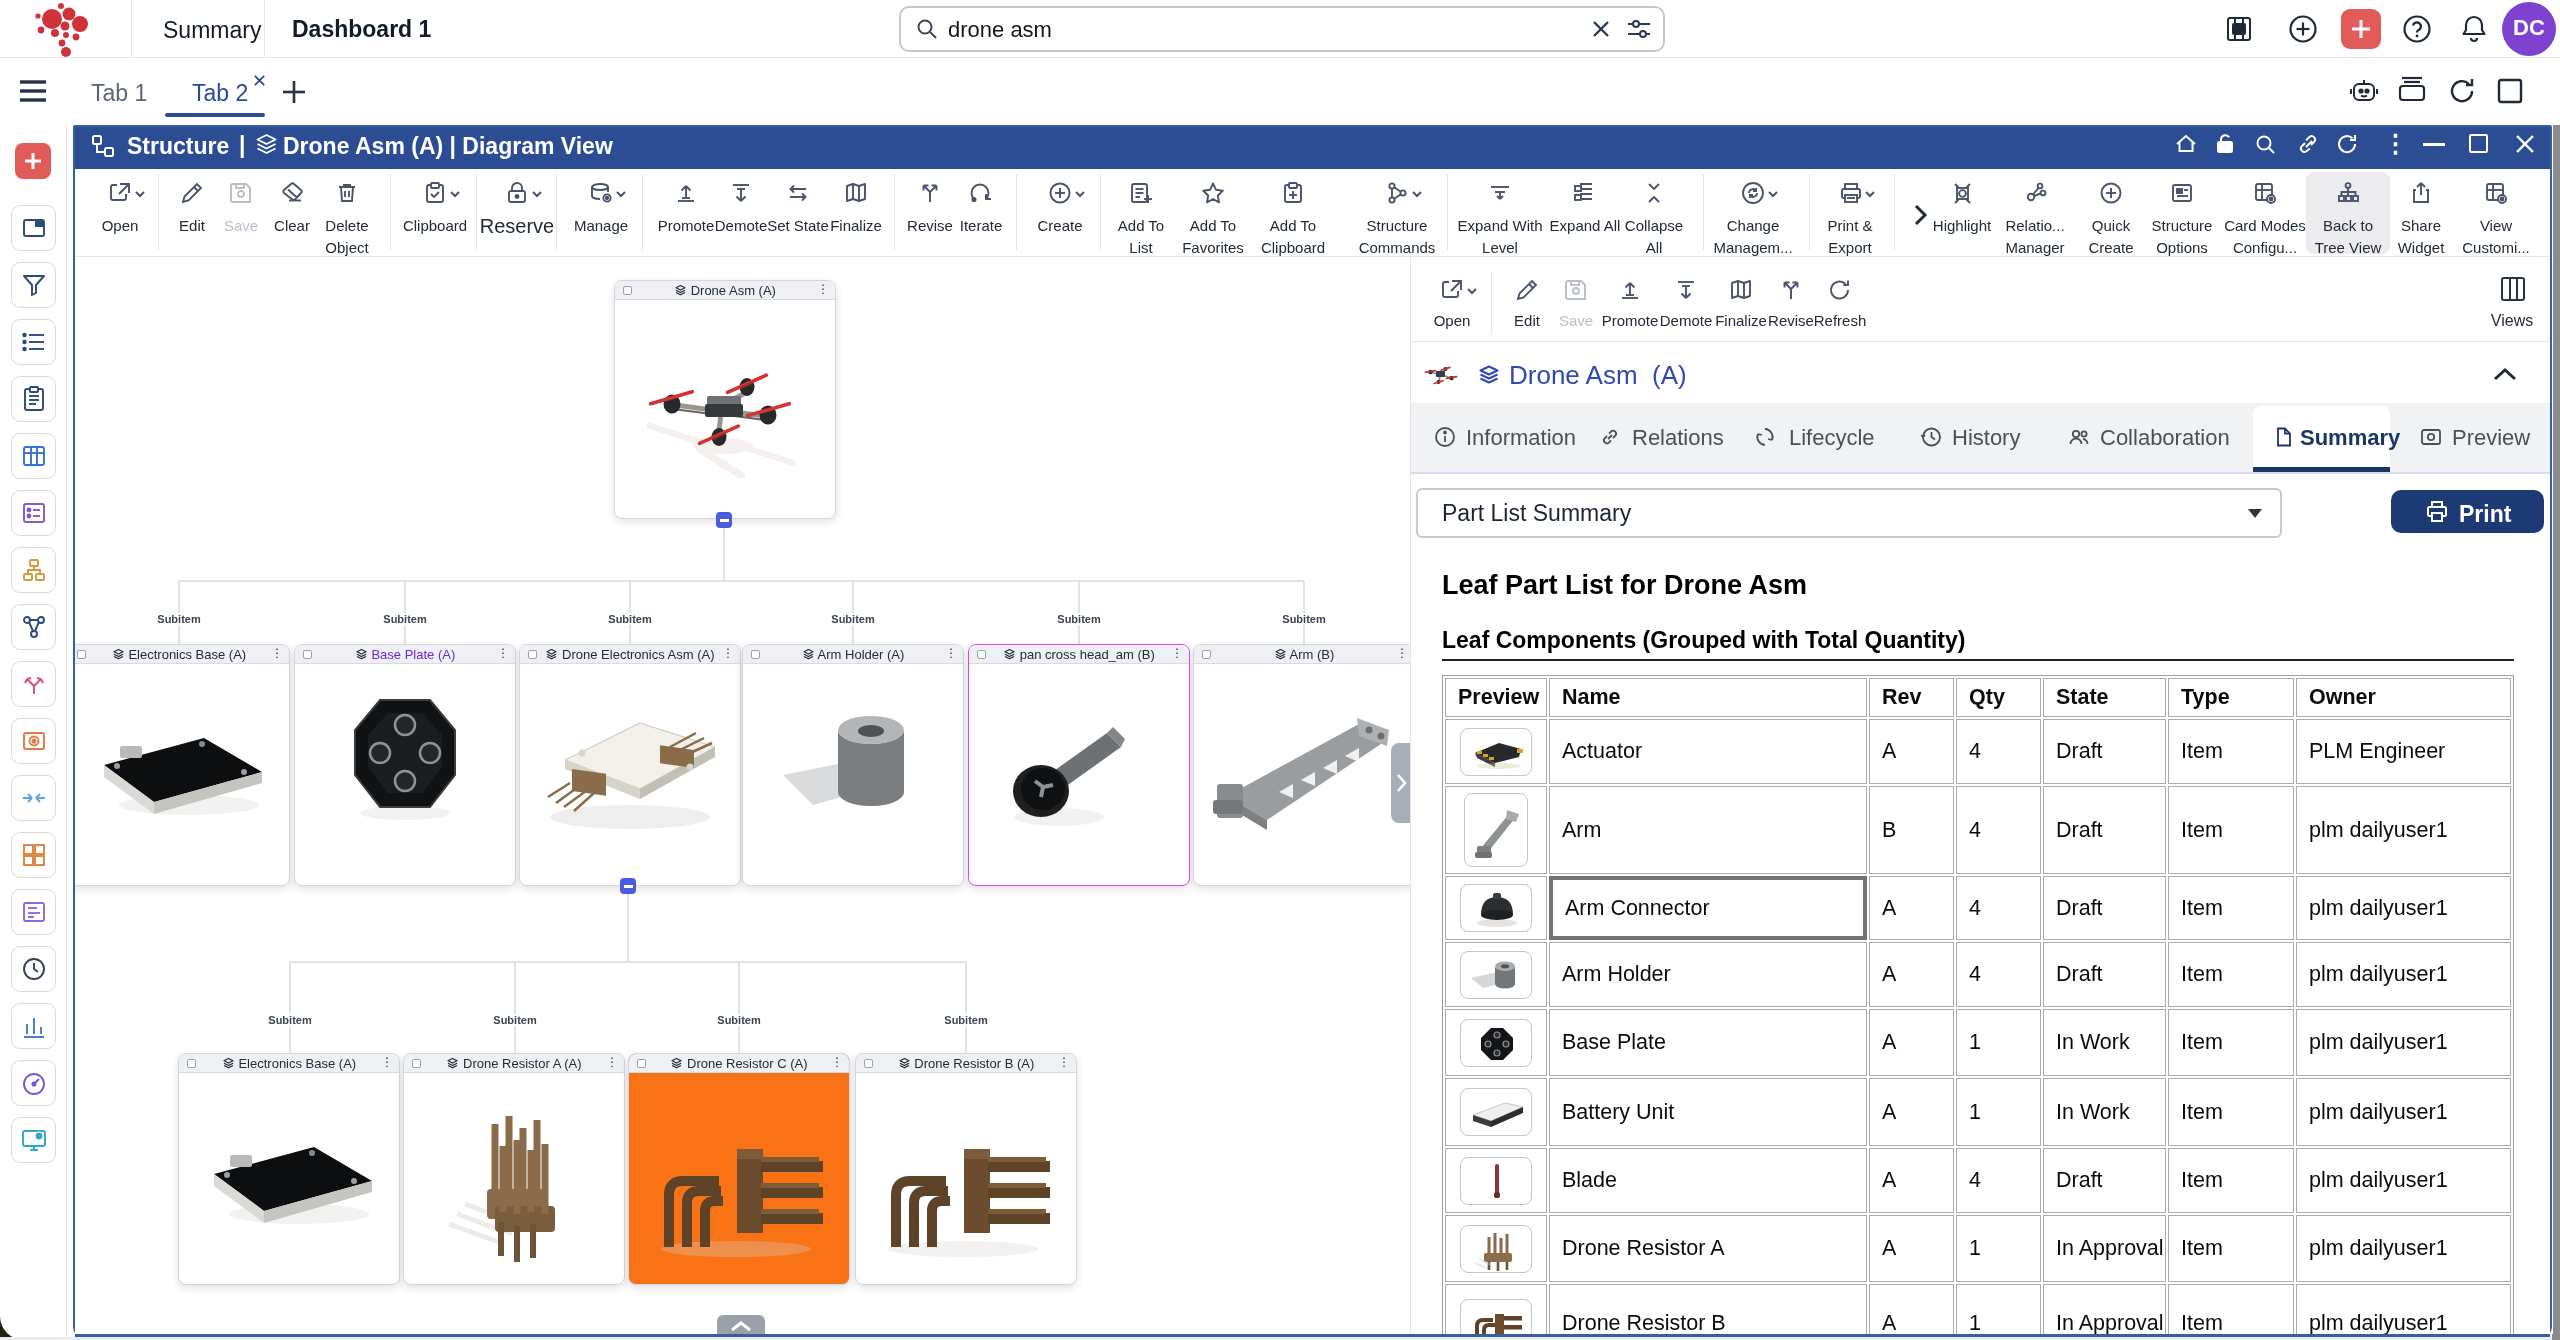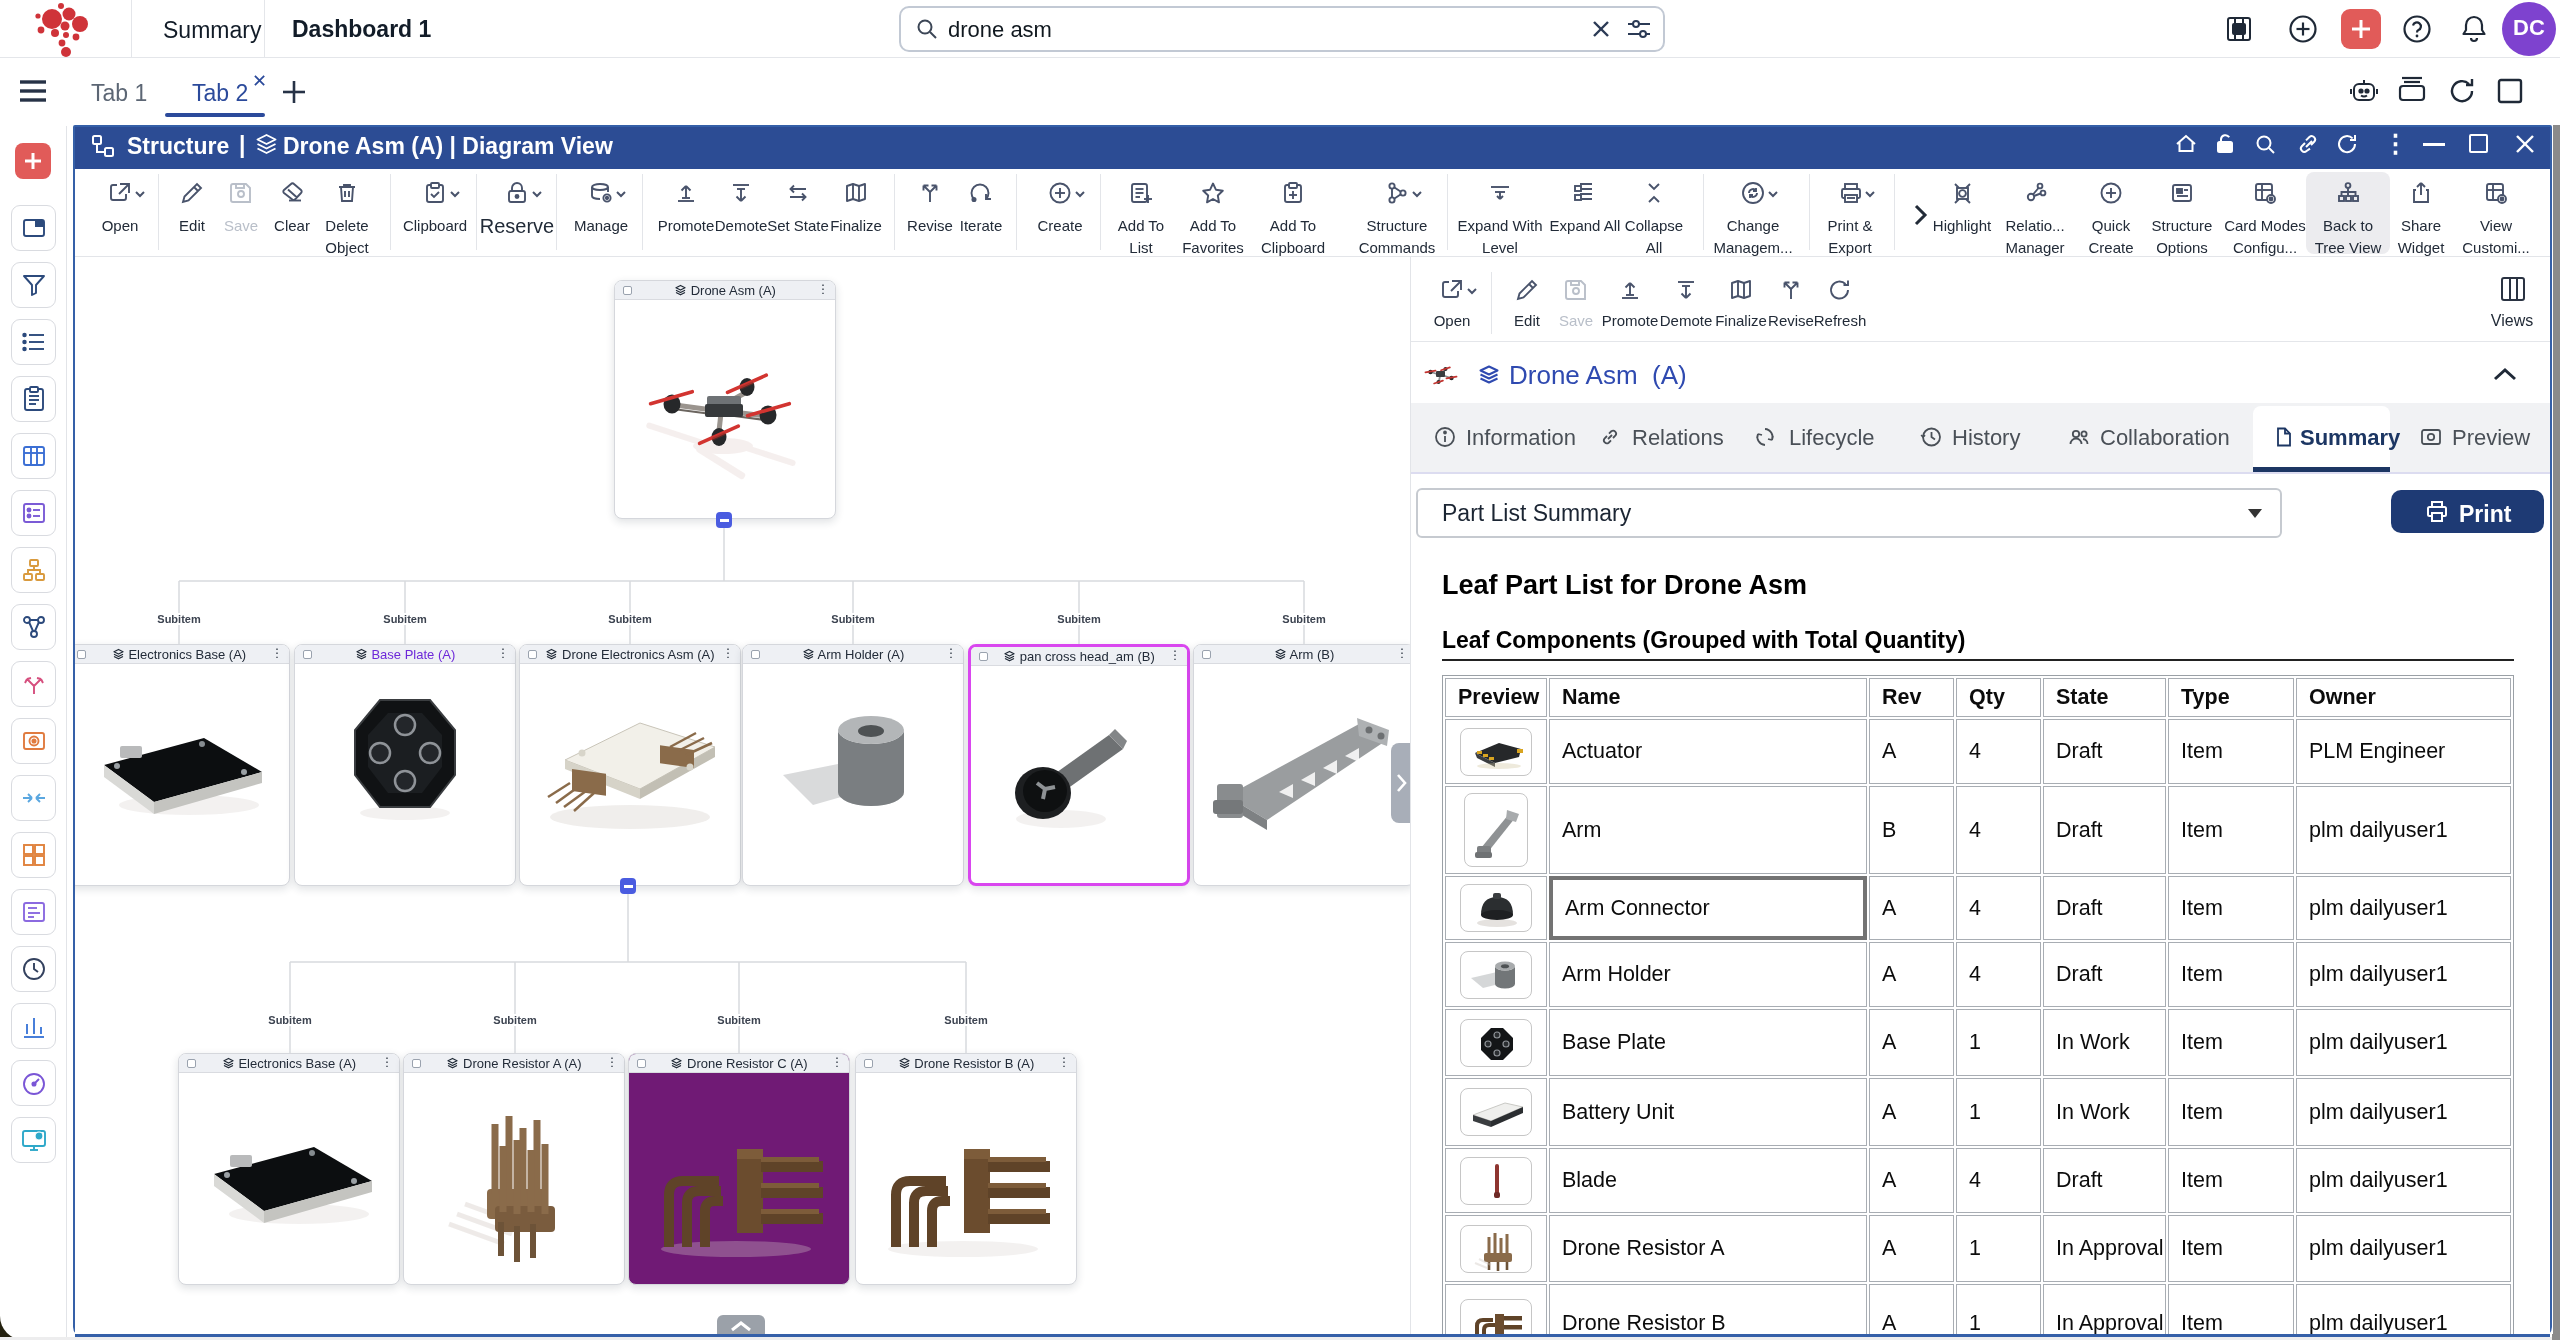--- a/index.html
+++ b/index.html
@@ -640,21 +640,21 @@
    <div style="position:absolute;right:6px;top:1px;font-size:12px;color:#222b38;">⋮</div>
  </div>
  <svg style="position:absolute;left:20px;top:45px" width="180" height="160" viewBox="0 0 180 160">
 <polygon points="20,85 95,70 120,95 50,115" fill="#b9bcbe" opacity="0.55"></polygon>
 <path d="M75 40 a33 14 0 0 0 66 0 v62 a33 14 0 0 1 -66 0 z" fill="#84888b"></path>
 <path d="M75 40 a33 14 0 0 0 66 0 v62 a33 14 0 0 1 -66 0 z" fill="#6f7376" opacity="0.45"></path>
 <ellipse cx="108" cy="40" rx="33" ry="14" fill="#b3b6b8"></ellipse>
 <ellipse cx="108" cy="41" rx="13" ry="6" fill="#4e5254"></ellipse>
 </svg>
 </div>
-<div class="abs" style="left:893px;top:387px;width:222px;height:242px;background:#fff;border:3px solid #d946ef;border-radius:8px;box-shadow:0 3px 8px rgba(30,40,60,0.14);overflow:hidden;">
+<div class="abs" style="left:893px;top:387px;width:222px;height:242px;background:#fff;border:1px solid #d946ef;border-radius:8px;box-shadow:0 3px 8px rgba(30,40,60,0.14);overflow:hidden;">
  <div style="height:19px;background:#eef0f4;border-bottom:1px solid #d9dbe0;position:relative;">
    <div style="position:absolute;left:8px;top:4.5px;width:9px;height:9px;border:1px solid #9aa2ae;border-radius:2px;background:#fff;"></div>
    <div style="position:absolute;left:0;top:2px;width:100%;text-align:center;font-size:13px;color:#222b38;"><svg style="display:inline-block;vertical-align:-2px" width="13" height="13" viewBox="0 0 26 26" fill="none" stroke="#222b38" stroke-width="2.6">
               <path d="M13 3 l9 4.5 -9 4.5 -9 -4.5 z M4 12.5 l9 4.5 9 -4.5 M4 17 l9 4.5 9 -4.5" stroke-linejoin="round"></path>
             </svg> pan cross head_am (B)</div>
    <div style="position:absolute;right:6px;top:1px;font-size:12px;color:#222b38;">⋮</div>
  </div>
  <svg style="position:absolute;left:30px;top:60px" width="160" height="140" viewBox="0 0 160 140">
 <g opacity="0.3">
             <ellipse cx="60" cy="112" rx="45" ry="9" fill="#d8d0cc"></ellipse>
@@ -739,21 +739,21 @@
             <line x1="102" y1="118" x2="102" y2="56"></line>
             <line x1="116" y1="120" x2="116" y2="50"></line>
 </g>
 <g stroke="#6d5338" stroke-width="6">
             <line x1="72" y1="128" x2="72" y2="162"></line>
             <line x1="88" y1="132" x2="88" y2="168"></line>
             <line x1="104" y1="130" x2="104" y2="164"></line>
           </g>
 </svg>
 </div>
-<div class="abs" style="left:553px;top:796px;width:222px;height:232px;background:#701a75;border:1px solid #d5d7dc;border-radius:8px;box-shadow:0 3px 8px rgba(30,40,60,0.14);overflow:hidden;">
+<div class="abs" style="left:553px;top:796px;width:222px;height:232px;background:#f97316;border:1px solid #d5d7dc;border-radius:8px;box-shadow:0 3px 8px rgba(30,40,60,0.14);overflow:hidden;">
  <div style="height:19px;background:#eef0f4;border-bottom:1px solid #d9dbe0;position:relative;">
    <div style="position:absolute;left:8px;top:4.5px;width:9px;height:9px;border:1px solid #9aa2ae;border-radius:2px;background:#fff;"></div>
    <div style="position:absolute;left:0;top:2px;width:100%;text-align:center;font-size:13px;color:#222b38;"><svg style="display:inline-block;vertical-align:-2px" width="13" height="13" viewBox="0 0 26 26" fill="none" stroke="#222b38" stroke-width="2.6">
               <path d="M13 3 l9 4.5 -9 4.5 -9 -4.5 z M4 12.5 l9 4.5 9 -4.5 M4 17 l9 4.5 9 -4.5" stroke-linejoin="round"></path>
             </svg> Drone Resistor C (A)</div>
    <div style="position:absolute;right:6px;top:1px;font-size:12px;color:#222b38;">⋮</div>
  </div>
  <svg style="position:absolute;left:12px;top:55px" width="200" height="160" viewBox="0 0 200 160">
 <g opacity="0.3">
             <ellipse cx="95" cy="140" rx="75" ry="8" fill="#d8d0cc"></ellipse>

